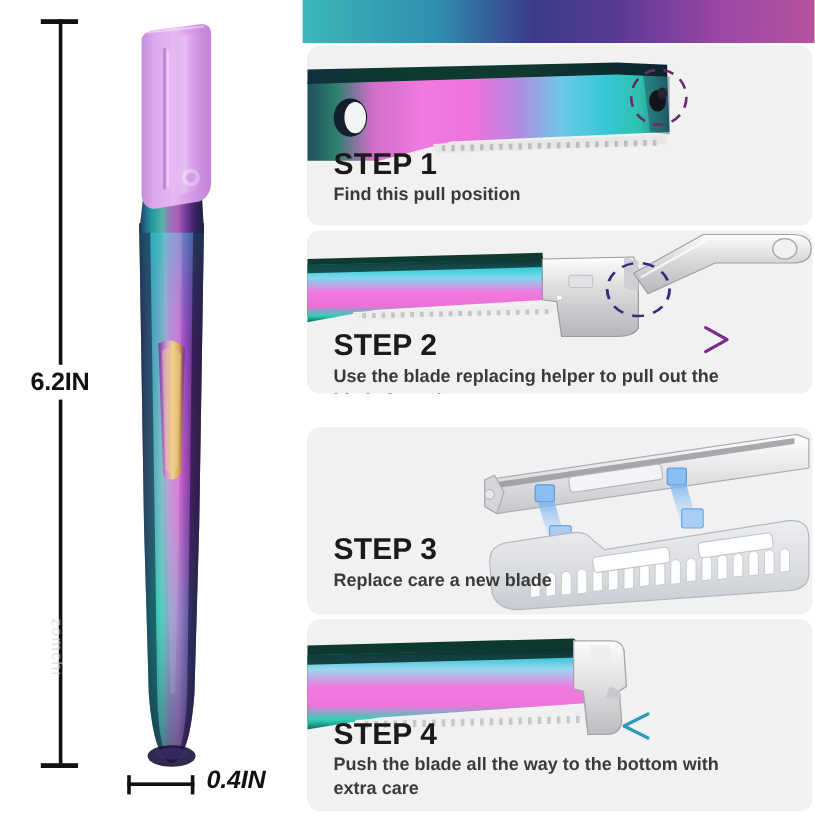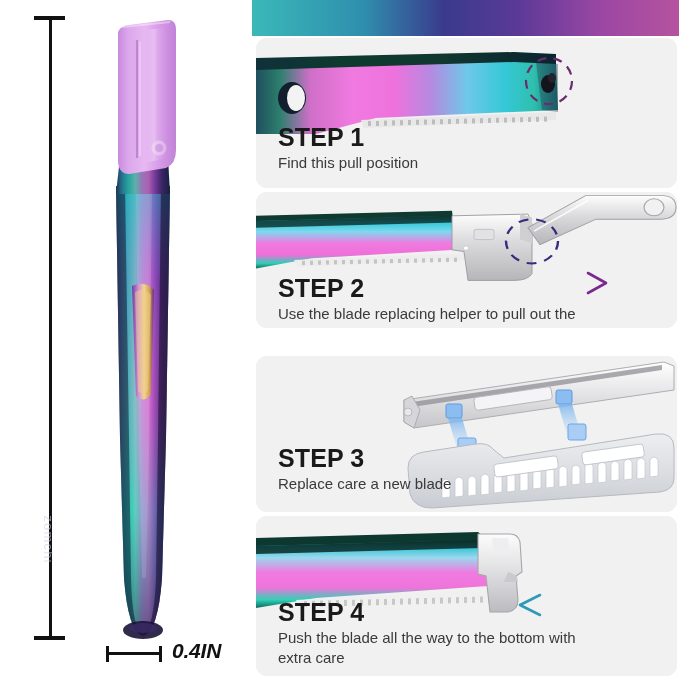--- a/index.html
+++ b/index.html
@@ -192,39 +192,40 @@
     letter-spacing: 0.1px;
     line-height: 1.12;
     margin: 0 0 2px 0;
   }
   .step-desc {
     font-size: 15px;
     color: #3a3a3a;
     line-height: 1.33;
     margin: 0;
     max-width: 330px;
-    font-weight: normal;
+    font-weight: bold;
   }
 
   .arrow-svg { position: absolute; z-index: 6; }
   #arrow-2 { left: 262px; top: 78px; }
   #arrow-4 { left: 258px; top: 76px; }
 </style>
 </head>
 <body>
 
 <div id="page">
 
   <div id="left-panel">
 
     <div class="dim-v">
       <div class="stem"></div>
       <div class="cap top"></div>
       <div class="cap bottom"></div>
     </div>
+    <div class="dim-v-label">6.2IN</div>
 
     <svg id="razor" viewBox="0 0 94 622">
       <defs>
         <linearGradient id="capGrad" x1="0" y1="0" x2="1" y2="0">
           <stop offset="0%" stop-color="#c98ade"></stop>
           <stop offset="18%" stop-color="#dba8ec"></stop>
           <stop offset="46%" stop-color="#e7b8f2"></stop>
           <stop offset="72%" stop-color="#d79ae8"></stop>
           <stop offset="100%" stop-color="#c083d6"></stop>
         </linearGradient>

